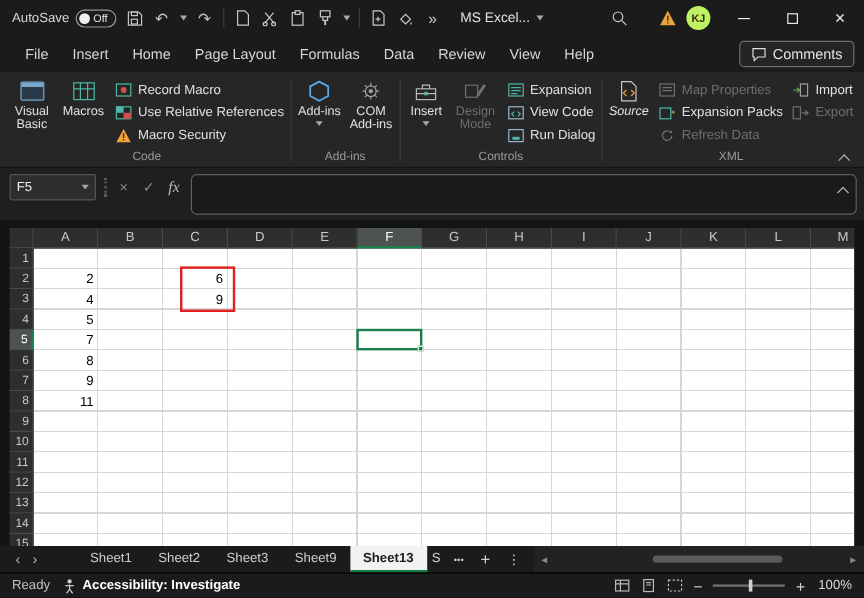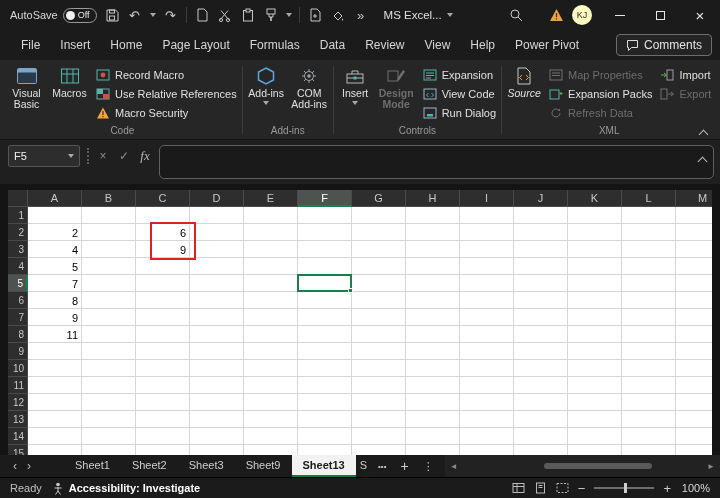--- a/index.html
+++ b/index.html
@@ -9,41 +9,41 @@
   
   .titlebar{flex:0 0 30px;background:#1b1b1b;display:flex;align-items:center;padding:0 0 0 10px;gap:7px;font-size:11px;}
   .autosave{display:flex;align-items:center;gap:5px;color:#d8d8d8;}
   .toggle{display:flex;align-items:center;gap:3px;border:1px solid #9a9a9a;border-radius:8px;height:15px;padding:0 6px 0 2px;color:#e8e8e8;font-size:9px;}
   .knob{width:9px;height:9px;border-radius:50%;background:#f0f0f0;}
   .tbico{display:inline-flex;align-items:center;justify-content:center;width:16px;height:18px;color:#c8c8c8;font-size:13px;}
   .chev{width:0;height:0;border-left:3px solid transparent;border-right:3px solid transparent;border-top:4px solid #a8a8a8;display:inline-block;}
   .tbsep{width:1px;height:16px;background:#3c3c3c;}
   .apptitle{display:flex;align-items:center;gap:5px;color:#e0e0e0;font-size:11.5px;margin-left:8px;}
   .tb-right{margin-left:auto;display:flex;align-items:center;height:30px;}
-  .avatar{width:20px;height:20px;border-radius:50%;background:#fef9c3;color:#3a2a10;font-size:9px;font-weight:normal;display:flex;align-items:center;justify-content:center;margin:12px 8px;}
+  .avatar{width:20px;height:20px;border-radius:50%;background:#bef264;color:#3a2a10;font-size:9px;font-weight:bold;display:flex;align-items:center;justify-content:center;margin:12px 8px;}
   .winbtn{width:40px;height:30px;display:flex;align-items:center;justify-content:center;color:#e8e8e8;}
   .minline{display:inline-block;width:10px;border-top:1px solid #e8e8e8;}
   .maxbox{display:inline-block;width:9px;height:9px;border:1px solid #e8e8e8;}
 
   
   .menubar{flex:0 0 30px;background:#1b1b1b;display:flex;align-items:center;padding:0 8px 0 12px;font-size:12px;gap:2px;}
   .mtab{padding:7px 9px 5px;border-bottom:2px solid transparent;color:#d6d6d6;white-space:nowrap;}
   .mtab.active{color:#fff;font-weight:bold;border-color:#e8e8e8;}
   .mb-right{margin-left:auto;display:flex;align-items:center;gap:8px;}
   .comments-btn{display:flex;align-items:center;gap:5px;border:1px solid #6e6e6e;border-radius:4px;padding:3px 9px;color:#e4e4e4;font-size:12px;background:#242424;}
 
   
   .ribbon{flex:0 0 80px;background:#262626;display:flex;align-items:stretch;padding:3px 4px 0 6px;position:relative;border-bottom:1px solid #141414;}
   .rgroup{display:flex;flex-direction:column;}
   .rg-content{display:flex;gap:2px;flex:1;}
   .rg-label{font-size:10px;color:#9a9a9a;text-align:center;padding:1px 0 3px;}
   .rsep{width:1px;background:#3d3d3d;margin:3px 3px 5px;}
   .rbtn-lg{width:41px;display:flex;flex-direction:column;align-items:center;gap:2px;padding-top:3px;text-align:center;}
   .rbtn-lg .rlbl{font-size:10.5px;line-height:11px;color:#e0e0e0;}
-  .rbtn-lg.disabled .rlbl{color:#6e6e6e;font-weight:bold;}
+  .rbtn-lg.disabled .rlbl{color:#6e6e6e;}
   .rsmall{display:flex;flex-direction:column;gap:4px;padding:4px 2px 0 4px;}
   .rbtn-sm{display:flex;align-items:center;gap:5px;font-size:11px;color:#e0e0e0;white-space:nowrap;height:15px;}
   .rbtn-sm.disabled{color:#6e6e6e;}
   .ribbon-collapse{position:absolute;right:10px;bottom:5px;width:10px;height:10px;}
   .chevup{display:inline-block;width:7px;height:7px;border-top:1.5px solid #b8b8b8;border-left:1.5px solid #b8b8b8;transform:rotate(45deg);}
 
   
   .fbar{flex:0 0 44px;background:#1f1f1f;display:flex;align-items:flex-start;gap:7px;padding:5px 6px 0 8px;}
   .namebox{width:72px;height:22px;background:#2d2d2d;border:1px solid #555;border-radius:2px;display:flex;align-items:center;padding:0 5px;font-size:11px;color:#f0f0f0;gap:4px;}
   .namebox .chev{margin-left:auto;}
@@ -179,21 +179,20 @@
   <div class="menubar">
     <span class="mtab">File</span>
     <span class="mtab">Insert</span>
     <span class="mtab">Home</span>
     <span class="mtab">Page Layout</span>
     <span class="mtab">Formulas</span>
     <span class="mtab">Data</span>
     <span class="mtab">Review</span>
     <span class="mtab">View</span>
     <span class="mtab">Help</span>
-    <span class="mtab">Power Pivot</span>
     <div class="mb-right">
       <span class="comments-btn">
         <span>
             <svg width="13" height="13" viewBox="0 0 13 13">
               <path d="M1.5 1.5 h10 v7 h-6 l-3 3 v-3 h-1 z" fill="none" stroke="#ddd"></path>
             </svg>
           </span>
         <span>Comments</span>
       </span>
 

